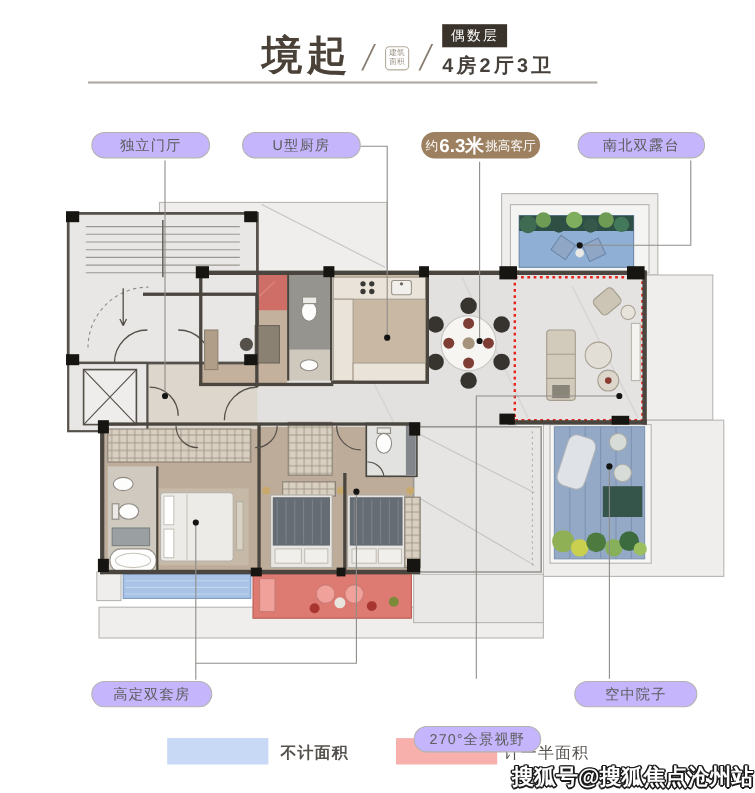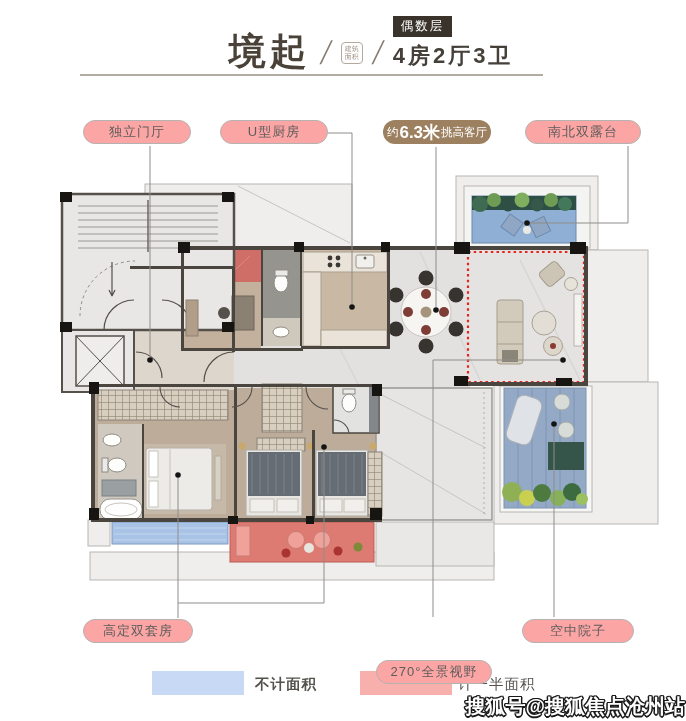--- a/index.html
+++ b/index.html
@@ -13,24 +13,24 @@
   .h-slash{font-family:"Liberation Serif",serif;font-size:36px;font-weight:300;color:#857b6e;
            line-height:1;padding-bottom:2px;transform:skewX(-8deg);}
   .h-badge{display:flex;flex-direction:column;align-items:center;justify-content:center;
            border:1px solid #b3aa9c;border-radius:4px;color:#9a9184;font-size:7px;line-height:8px;
            padding:2px 3px;margin-bottom:8px;}
   .h-area{font-family:"Liberation Serif","DejaVu Serif",serif;font-size:52px;font-weight:700;
           line-height:0.9;letter-spacing:1px;color:#453e35;}
   .h-area sup{font-size:26px;}
   .h-right{display:flex;flex-direction:column;align-items:flex-start;gap:4px;padding-bottom:1px;}
   .h-tag{color:#fff;font-size:12.5px;letter-spacing:2px;padding:2px 8px;margin-top:16px;}
-  .h-rooms{font-size:22px;font-weight:700;letter-spacing:3px;color:#46403a;}
+  .h-rooms{font-size:18px;font-weight:700;letter-spacing:3px;color:#46403a;}
   #header-line{position:absolute;top:74px;left:80px;width:463px;height:2px;background:#b2ada4;}
   
-  .pill{position:absolute;height:24px;border:1.5px solid #b4b3b1;border-radius:13px;background:#fca5a5;
+  .pill{position:absolute;height:24px;border:1.5px solid #b4b3b1;border-radius:13px;background:#c4b5fd;
         color:#5d5d5b;font-size:13px;letter-spacing:1px;display:flex;align-items:center;
         justify-content:center;box-sizing:border-box;z-index:5;}
   .pill.filled{border:none;color:#fff;letter-spacing:0;}
   .pill.filled .hl{font-weight:700;font-size:17px;padding:0 1px;}
   .pill.filled span{font-size:11.5px;}
   
   .swatch{position:absolute;width:92px;height:24px;}
   .legend-label{position:absolute;font-size:14.5px;color:#55524e;letter-spacing:1px;}
   
   #watermark{position:absolute;right:1px;bottom:1px;font-size:20px;font-weight:700;color:#fff;

